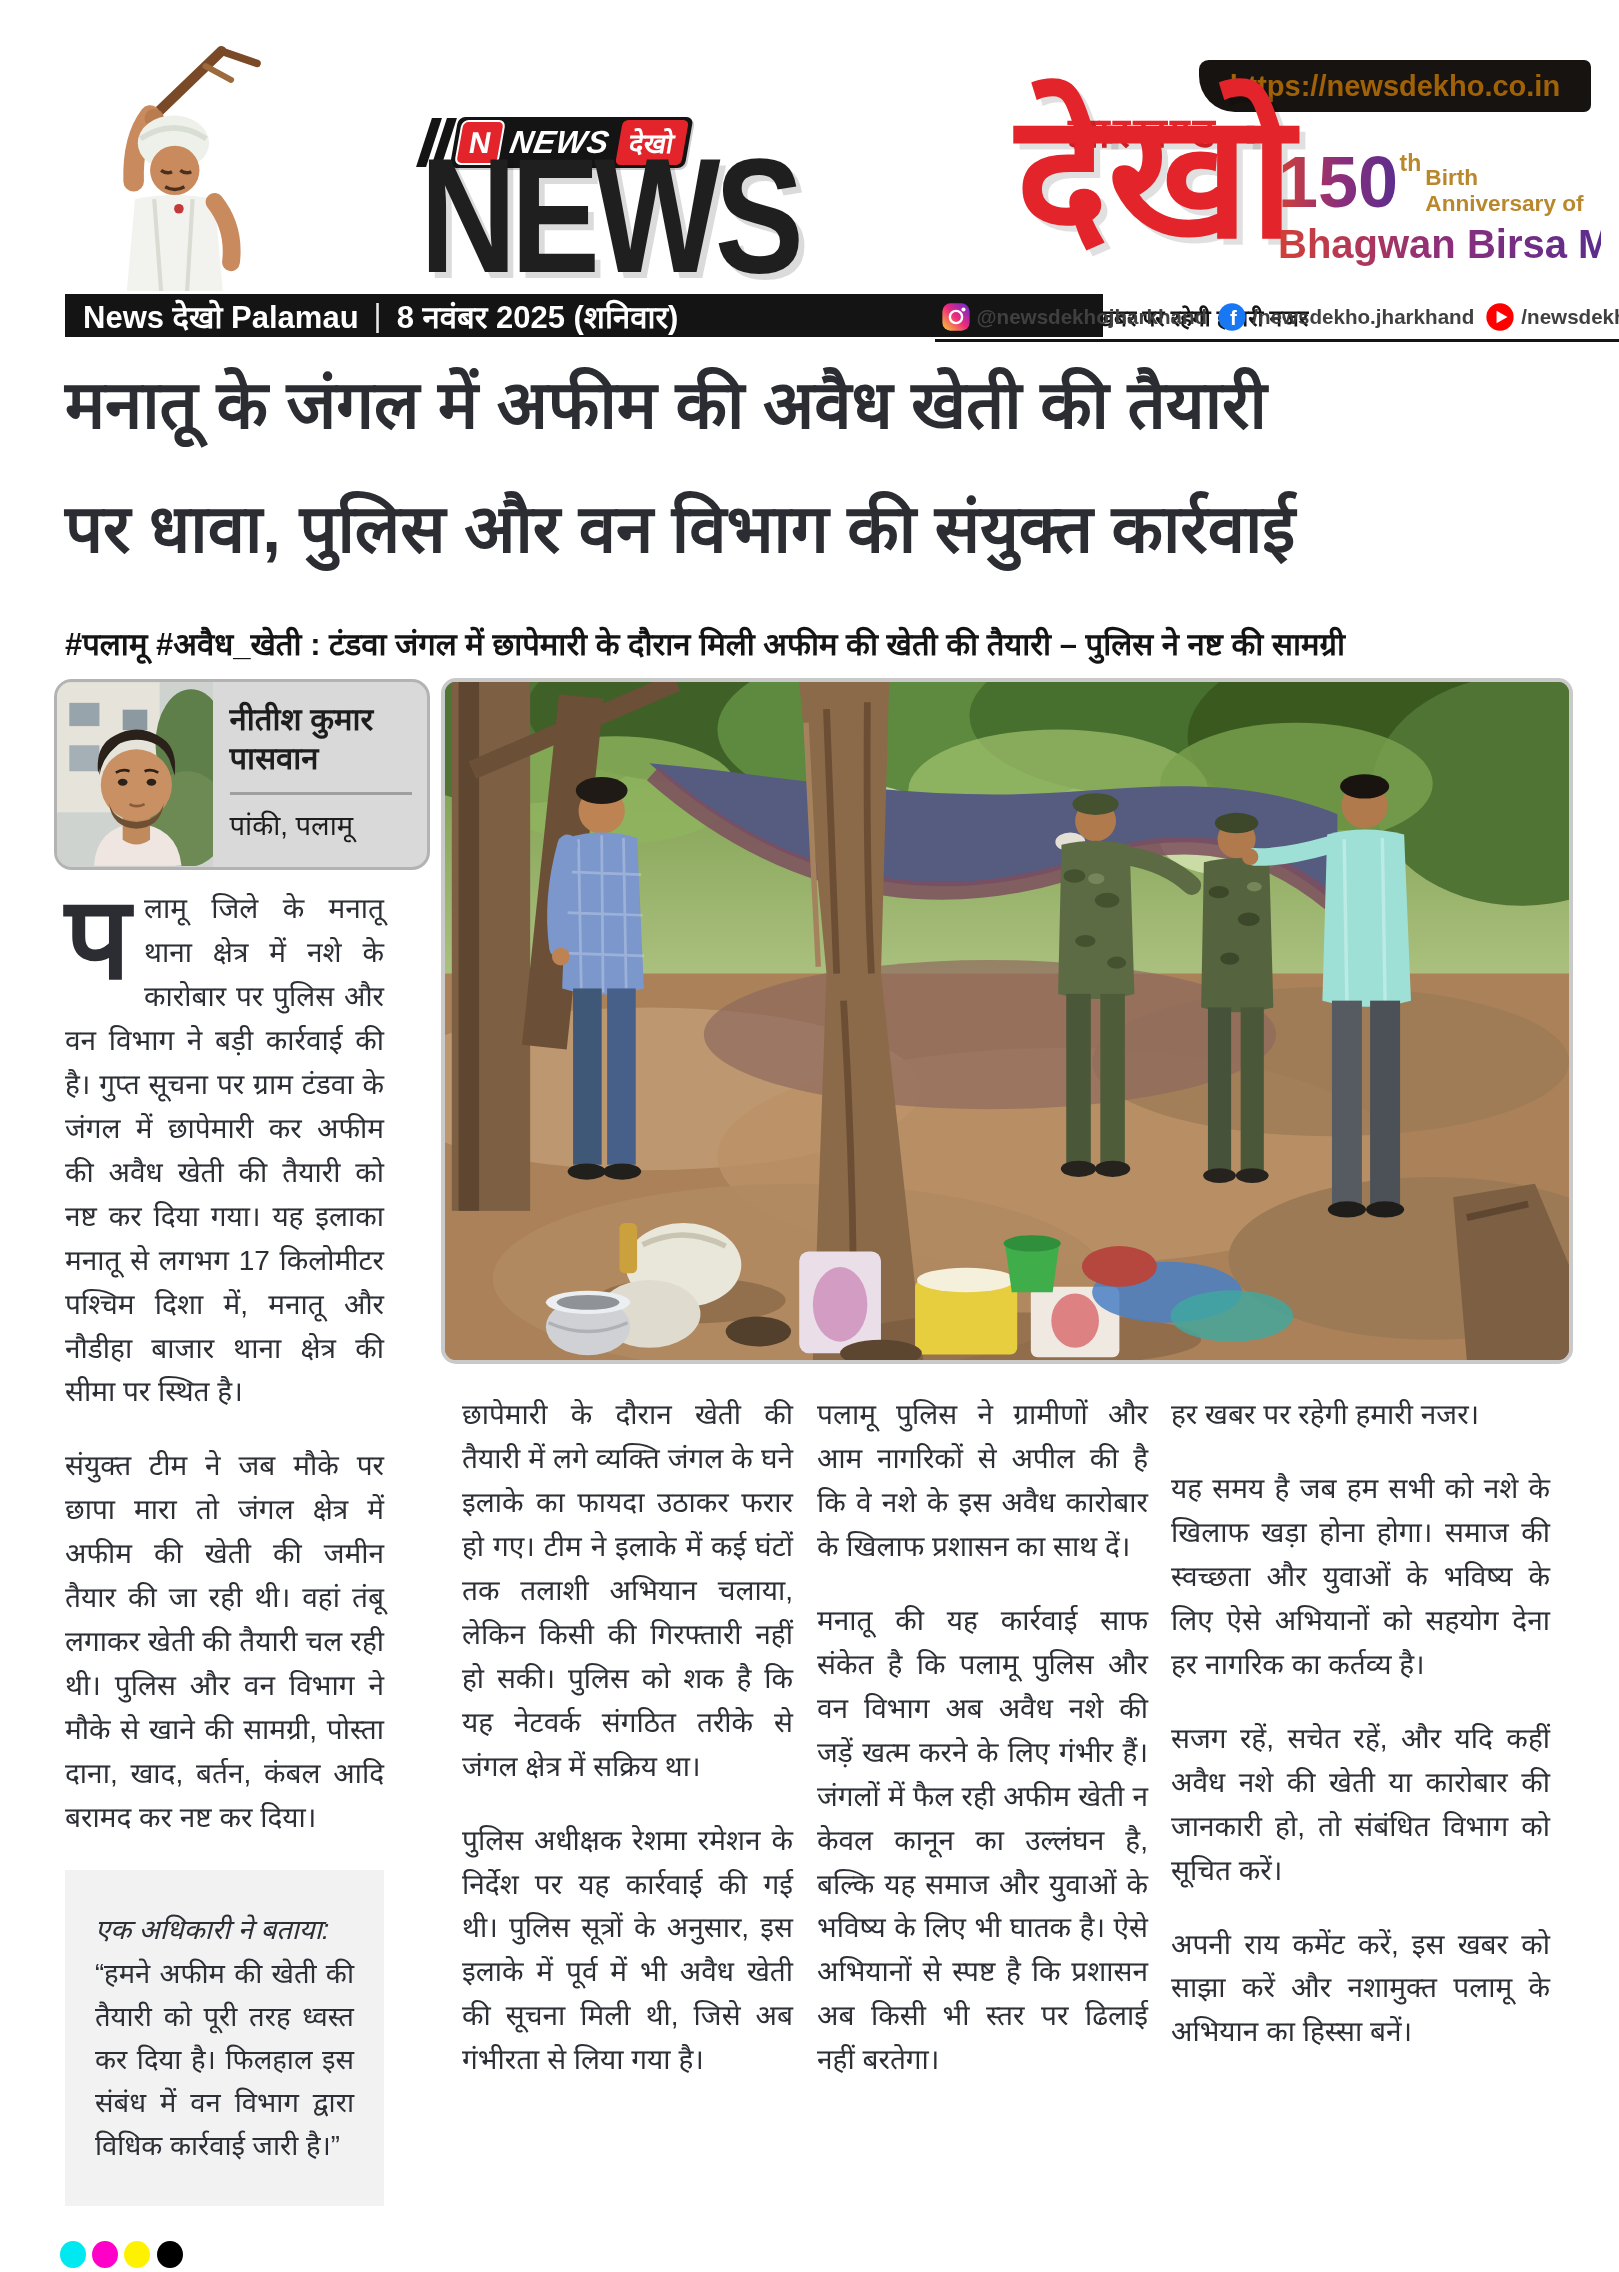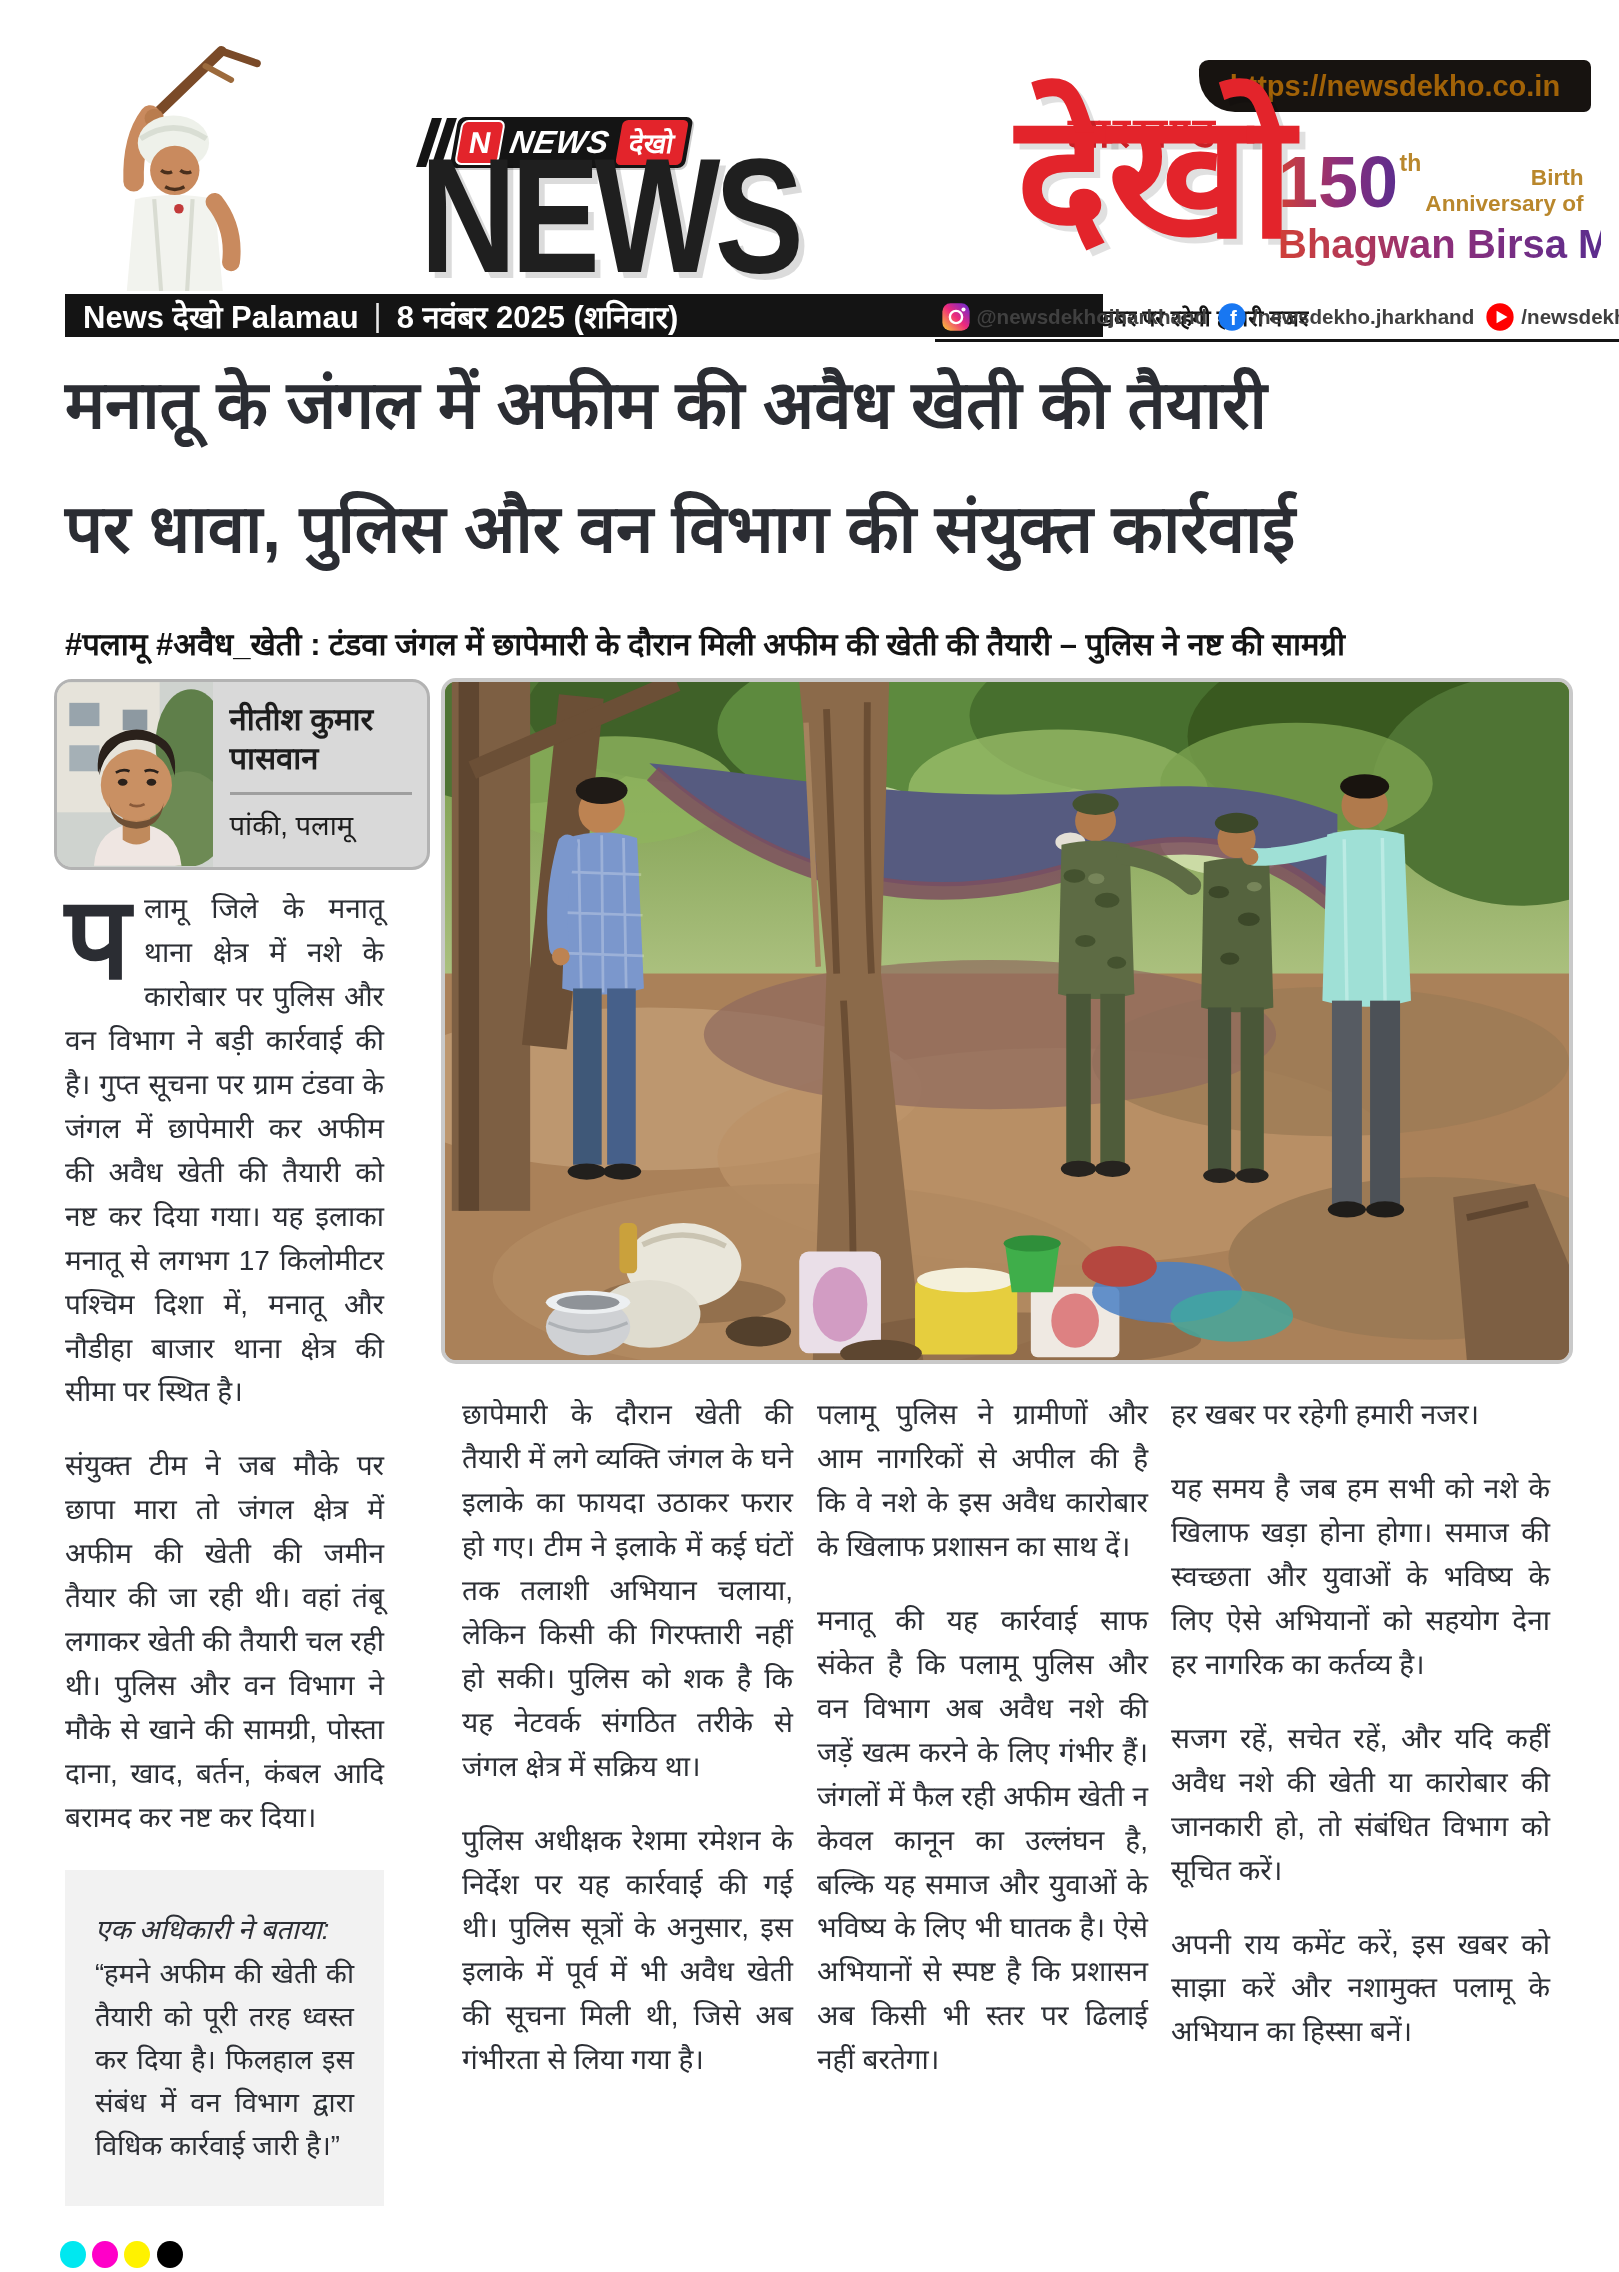--- a/index.html
+++ b/index.html
@@ -27,21 +27,21 @@
   .logo-dekho{left:1016px;top:81px;font-size:173px;line-height:1.1;font-weight:bold;color:#e3242b;
     white-space:nowrap;text-shadow:6.2px 5.5px 0 rgba(0,0,0,0.12);}
   .logo-tagline{left:1068px;top:302px;font-size:22.6px;font-weight:bold;color:#141414;white-space:nowrap;}
   .anniv{left:1278px;top:150px;width:323px;}
   .anniv-top{display:flex;align-items:flex-start;}
   .grad-text{background:linear-gradient(90deg,#d04038,#8e2f7a,#5b2d8e);-webkit-background-clip:text;
     background-clip:text;color:transparent;}
   .anniv-150{font-size:72px;font-weight:bold;line-height:0.9;}
   .anniv-th{font-size:23px;font-weight:bold;color:#b9872c;margin:0 4.1px 0 1.4px;}
   .anniv-lines{display:flex;flex-direction:column;font-size:22.6px;font-weight:bold;color:#b9872c;
-    line-height:1.15;margin-top:15px;align-items:flex-end;}
+    line-height:1.15;margin-top:15px;}
   .anniv-name{font-size:40px;font-weight:bold;margin-top:5.5px;white-space:nowrap;}
 
   .date-bar{left:65px;top:294px;width:1038px;height:43px;background:#141414;color:#fff;display:flex;
     align-items:center;padding:0 18px;font-size:31px;font-weight:bold;box-sizing:border-box;white-space:nowrap;}
   .date-bar .div{margin:0 15px;font-weight:normal;color:#e8e8e8;}
   .social-row{left:941px;top:298px;width:678px;height:38px;display:flex;align-items:center;gap:9.6px;white-space:nowrap;}
   .social-item{display:flex;align-items:center;gap:5.5px;font-size:20.6px;font-weight:bold;color:#404040;}
   .social-item svg{display:block;}
   .social-rule{left:935px;top:339px;width:685px;height:2.7px;background:#141414;}
 

